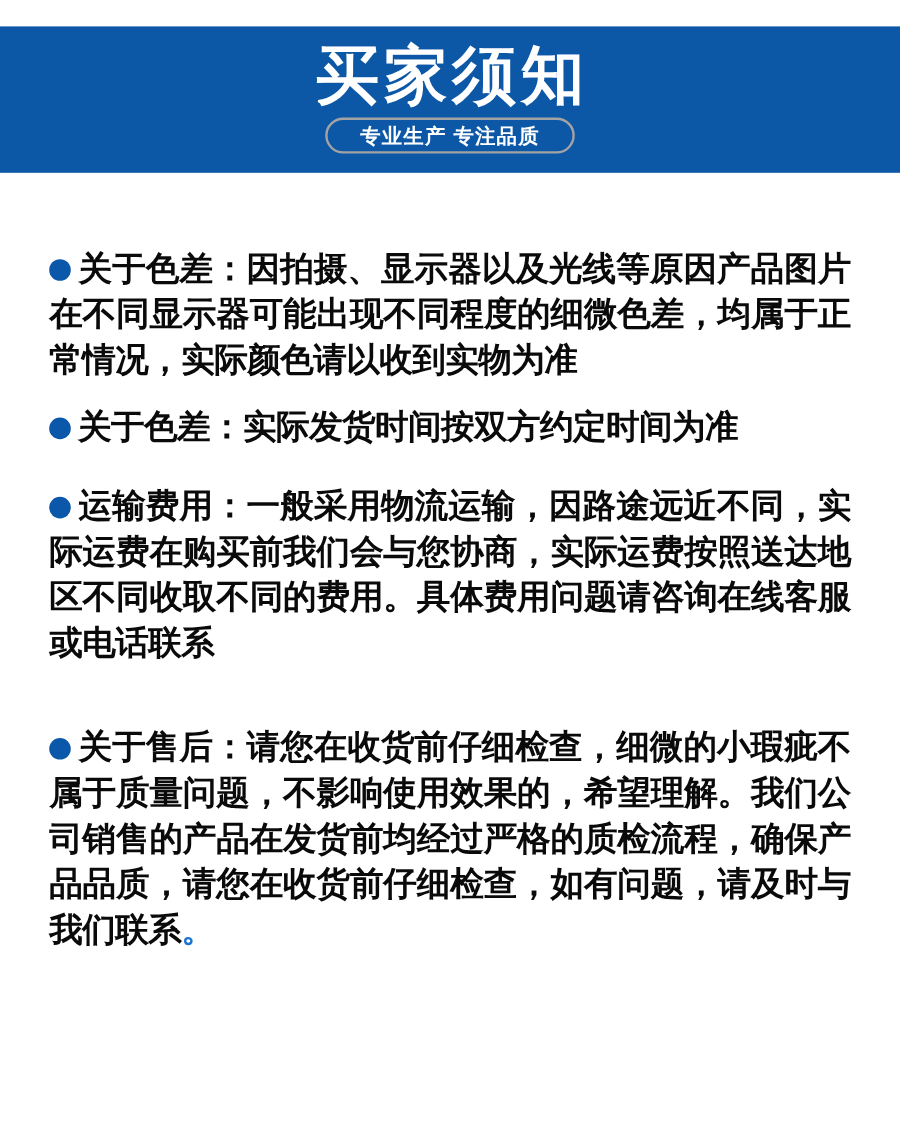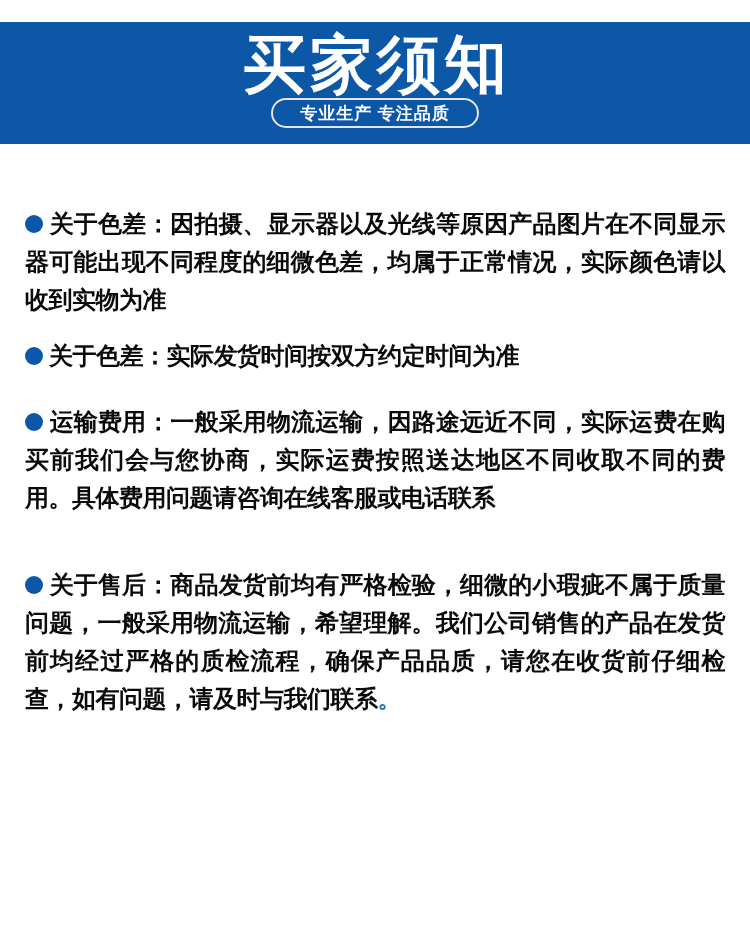--- a/index.html
+++ b/index.html
@@ -27,53 +27,53 @@
     background: var(--band-blue, #0c58a7);
     display: flex;
     flex-direction: column;
     align-items: center;
     box-sizing: border-box;
     padding-top: 17px;
   }
   .band-title {
     margin: 0;
     color: #ffffff;
-    font-size: 63px;
+    font-size: 53px;
     line-height: 50px;
     font-weight: bold;
     letter-spacing: 4px;
     text-indent: 4px; 
     white-space: nowrap;
   }
   .badge {
     margin-top: 9px;
-    border: 2px solid #e5e5e5;
+    border: 2px solid #a3a3a3;
     border-radius: 15px;
     height: 30px;
     box-sizing: border-box;
     display: flex;
     align-items: center;
     justify-content: center;
     padding: 0 27px;
   }
   .badge-label {
     color: #ffffff;
     font-size: 17px;
     font-weight: bold;
     letter-spacing: 1px;
     white-space: nowrap;
   }
   
   .content {
     padding: 0 25px;
   }
   .notice {
-    margin: 0;
+    margin: 16px;
     color: var(--text, #0a0a0a);
-    font-size: 24px;
+    font-size: 28px;
     font-weight: bold;
     line-height: 38px;
     letter-spacing: -0.5px;
     text-align: justify;
     text-justify: inter-ideograph;
   }
   .notice .dot {
     display: inline-block;
     width: 18px;
     height: 18px;
@@ -105,17 +105,17 @@
 
   <main class="content">
 
     <p class="notice notice-1"><span class="dot"></span><span>关于色差：因拍摄、显示器以及光线等原因产品图片在不同显示器可能出现不同程度的细微色差，均属于正常情况，实际颜色请以收到实物为准</span></p>
 
 
     <p class="notice notice-3"><span class="dot"></span><span>关于色差：实际发货时间按双方约定时间为准</span></p>
 
     <p class="notice notice-4"><span class="dot"></span><span>运输费用：一般采用物流运输，因路途远近不同，实际运费在购买前我们会与您协商，实际运费按照送达地区不同收取不同的费用。具体费用问题请咨询在线客服或电话联系</span></p>
 
-    <p class="notice notice-5"><span class="dot"></span><span>关于售后：商品发货前均有严格检验，细微的小瑕疵不属于质量问题，一般采用物流运输，希望理解。我们公司销售的产品在发货前均经过严格的质检流程，确保产品品质，请您在收货前仔细检查，如有问题，请及时与我们联系</span><span class="blue-period">。</span></p>
+    <p class="notice notice-5"><span class="dot"></span><span>关于售后：请您在收货前仔细检查，细微的小瑕疵不属于质量问题，不影响使用效果的，希望理解。我们公司销售的产品在发货前均经过严格的质检流程，确保产品品质，请您在收货前仔细检查，如有问题，请及时与我们联系</span><span class="blue-period">。</span></p>
 
   </main>
 
 </div>
 
 </body></html>

